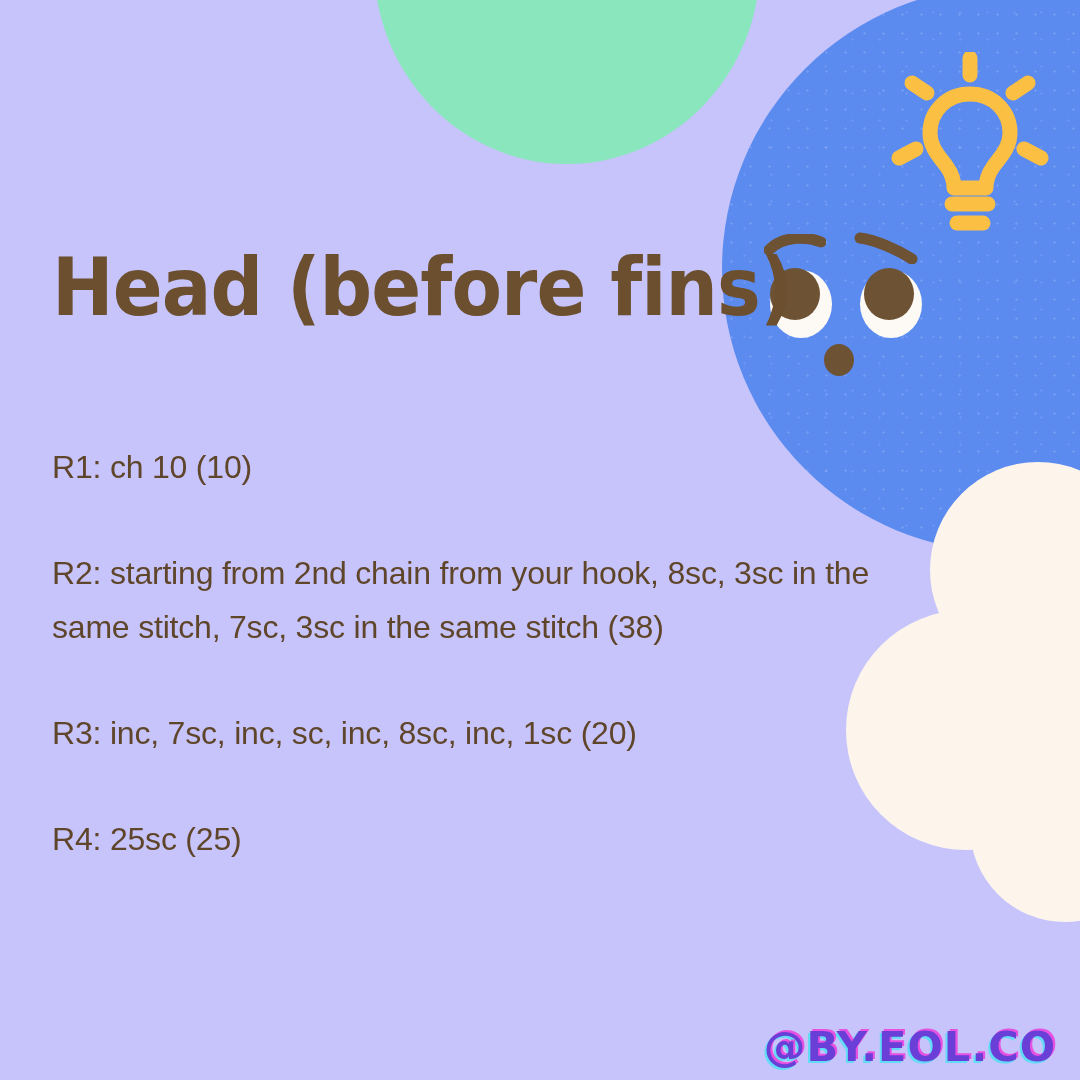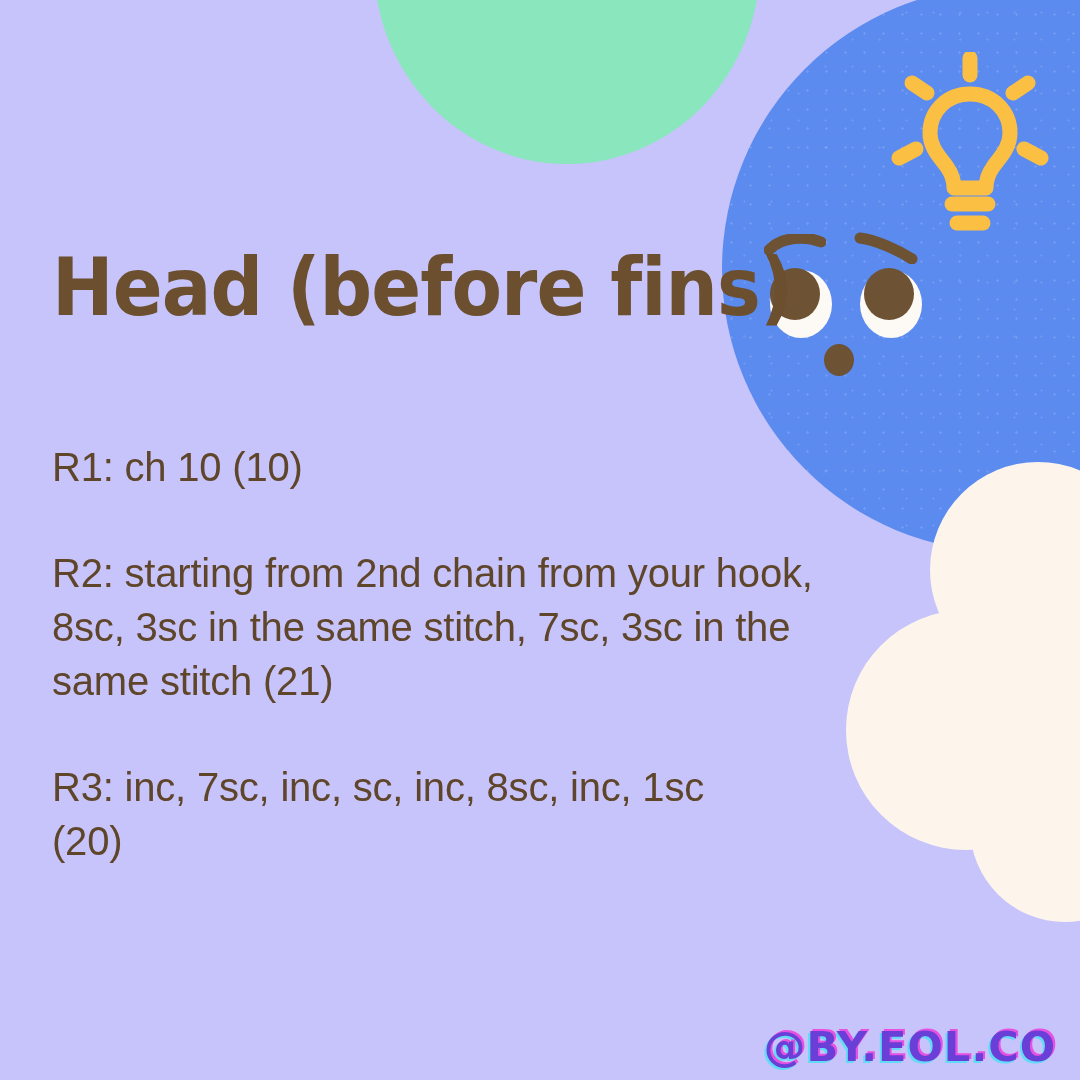--- a/index.html
+++ b/index.html
@@ -122,21 +122,21 @@
     margin: 0 0 112px 0;
     white-space: nowrap;
   }
 
   #rows { display: block; }
 
   .row {
     color: #5f452a;
     font-family: "Liberation Sans", sans-serif;
     font-weight: 400;
-    font-size: 40px;
+    font-size: 32px;
     line-height: 54px;
     letter-spacing: -0.2px;
     margin: 0 0 52px 0;
     max-width: 830px;
   }
   .row:last-child { margin-bottom: 0; }
   .row.narrow { max-width: 700px; }
 
   
   #watermark {
@@ -205,20 +205,21 @@
     <div class="petal petal-left"></div>
     <div class="petal petal-right"></div>
     <div class="petal petal-bottom"></div>
   </div>
 
   <div id="content">
     <h1 id="title">Head (before fins)</h1>
 
     <div id="rows">
       <p class="row narrow">R1: ch 10 (10)</p>
-      <p class="row">R2: starting from 2nd chain from your hook, 8sc, 3sc in the same stitch, 7sc, 3sc in the same stitch (21)</p>
+      <p class="row">R2: starting from 2nd chain from your hook, 8sc, 3sc in the same stitch, 7sc, 3sc in the same stitch (38)</p>
       <p class="row narrow">R3: inc, 7sc, inc, sc, inc, 8sc, inc, 1sc (20)</p>
+      <p class="row narrow">R4: 25sc (25)</p>
     </div>
   </div>
 
   <div id="watermark">@BY.EOL.CO</div>
 
 </div>
 
 </body></html>

